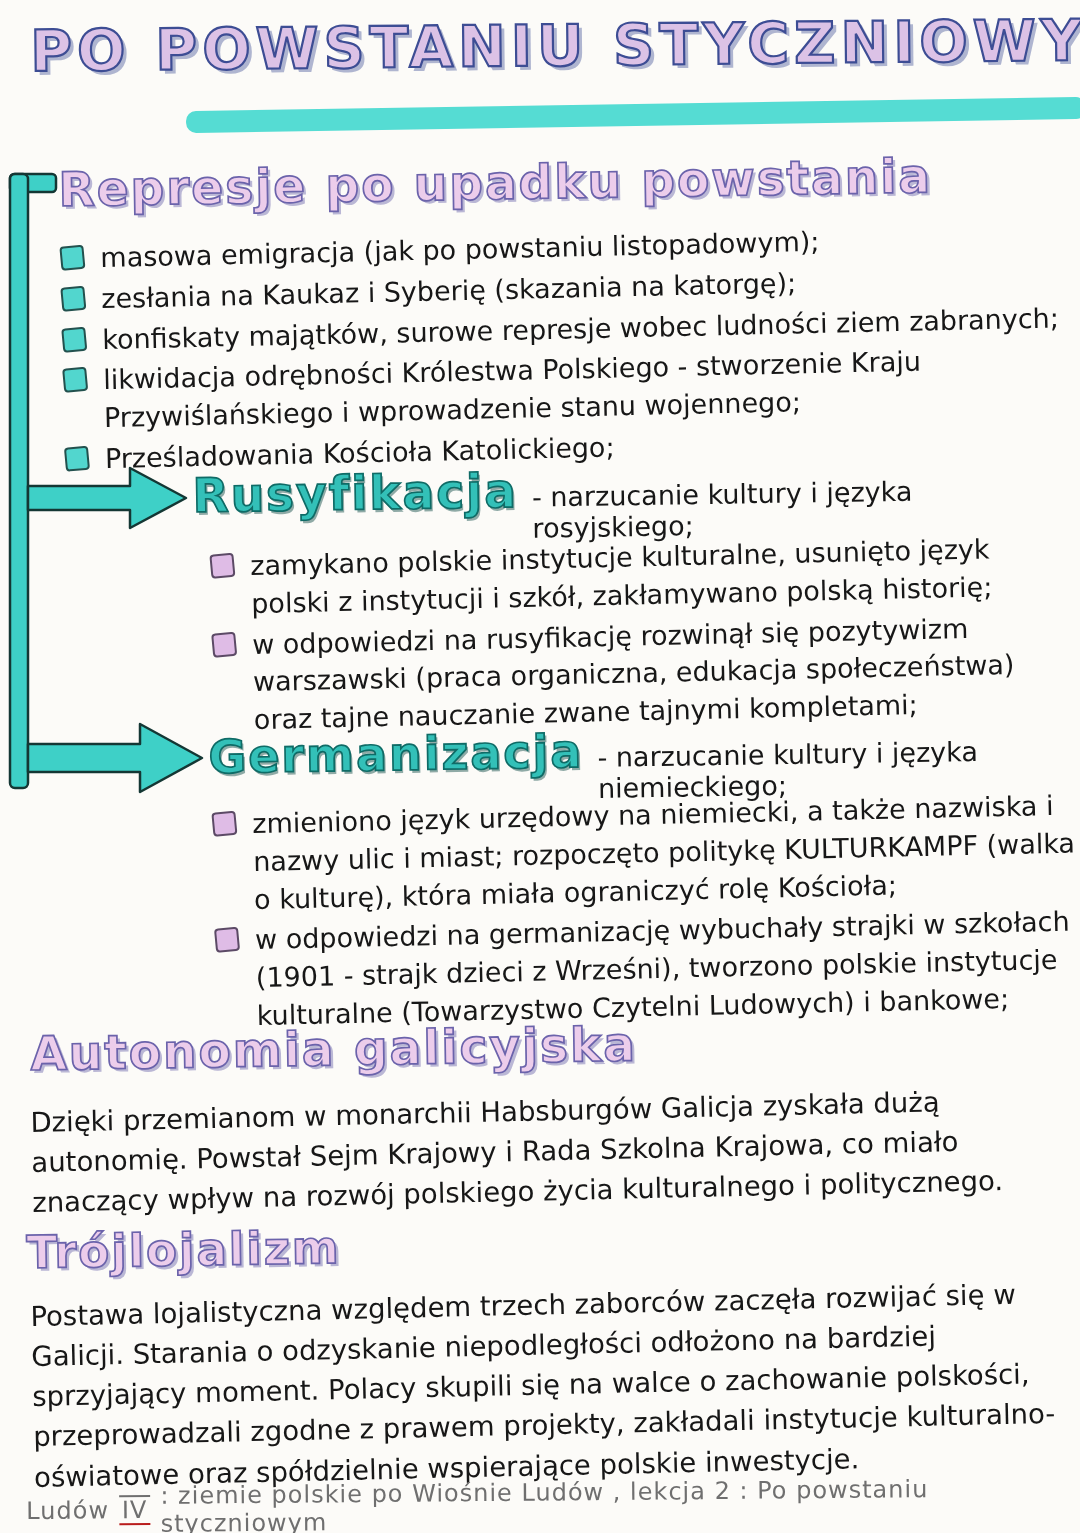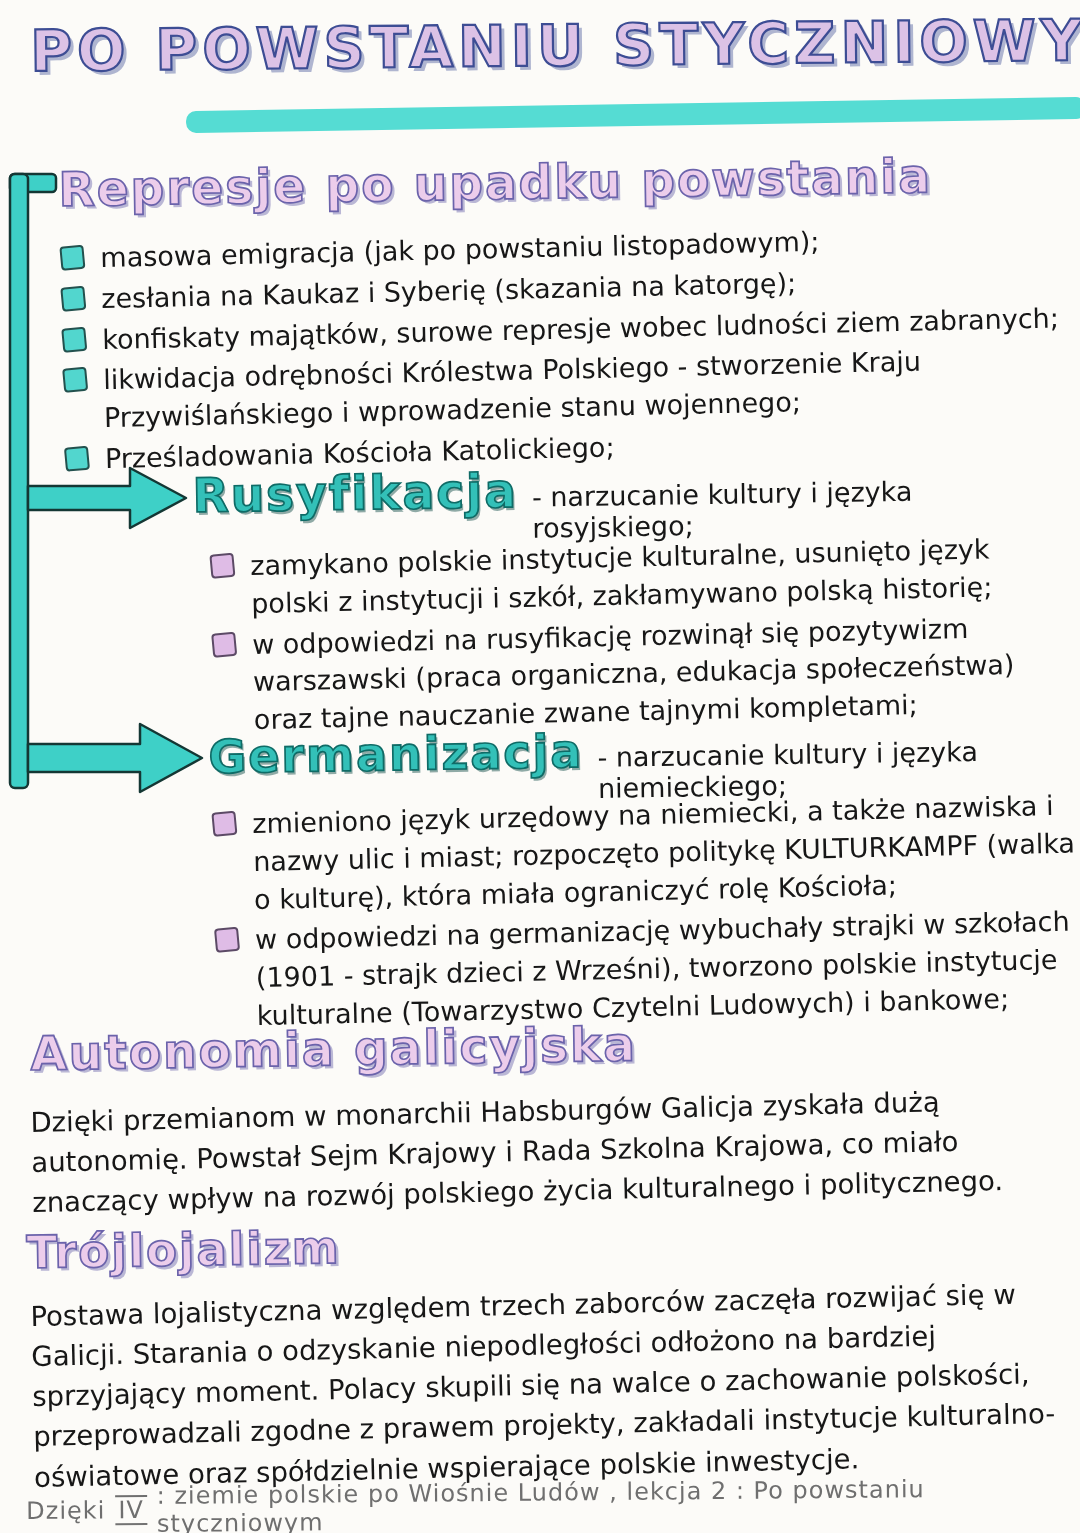--- a/index.html
+++ b/index.html
@@ -64,21 +64,21 @@
   .tilt{transform:rotate(-1.3deg);transform-origin:0 0;}
   .tilt-sm{transform:rotate(-0.9deg);transform-origin:0 0;}
 
   
   .footer{
     font-size:24px;color:#6f6f6f;letter-spacing:1px;
     display:flex;align-items:center;gap:10px;
     transform:rotate(-0.5deg);transform-origin:0 0;
   }
   .roman{
-    border-top:2px solid #6f6f6f;border-bottom:2px solid #737373;
+    border-top:2px solid #6f6f6f;border-bottom:2px solid #b91c1c;
     padding:0 3px;line-height:1.1;
   }
 </style>
 </head>
 <body>
 
 <div class="abs" style="left:30px;top:18px;">
   <div class="title-bubble">PO POWSTANIU STYCZNIOWYM</div>
 </div>
 <div class="abs title-underline"></div>
@@ -155,16 +155,16 @@
   <span class="bubble-pink" style="font-size:47px;">Autonomia galicyjska</span>
 </div>
 <p class="para abs tilt" style="left:30px;top:1102px;width:1032px;">Dzięki przemianom w monarchii Habsburgów Galicja zyskała dużą autonomię. Powstał Sejm Krajowy i Rada Szkolna Krajowa, co miało znaczący wpływ na rozwój polskiego życia kulturalnego i politycznego.</p>
 
 <div class="abs tilt-sm" style="left:26px;top:1226px;">
   <span class="bubble-pink" style="font-size:45px;">Trójlojalizm</span>
 </div>
 <p class="para abs tilt" style="left:30px;top:1296px;width:1032px;">Postawa lojalistyczna względem trzech zaborców zaczęła rozwijać się w Galicji. Starania o odzyskanie niepodległości odłożono na bardziej sprzyjający moment. Polacy skupili się na walce o zachowanie polskości, przeprowadzali zgodne z prawem projekty, zakładali instytucje kulturalno-oświatowe oraz spółdzielnie wspierające polskie inwestycje.</p>
 
 <div class="abs footer" style="left:26px;top:1483px;">
-  <span>Dzięki</span>
+  <span>Ludów</span>
   <span class="roman">IV</span>
   <span>: ziemie polskie po Wiośnie Ludów , lekcja 2 : Po powstaniu styczniowym</span>
 </div>
 
 </body></html>

